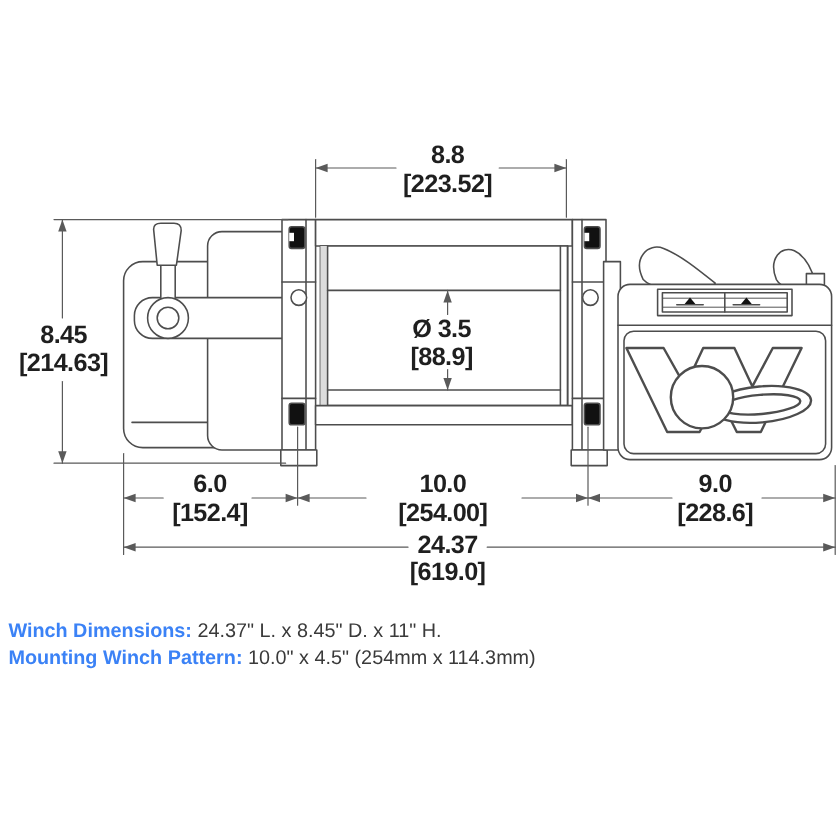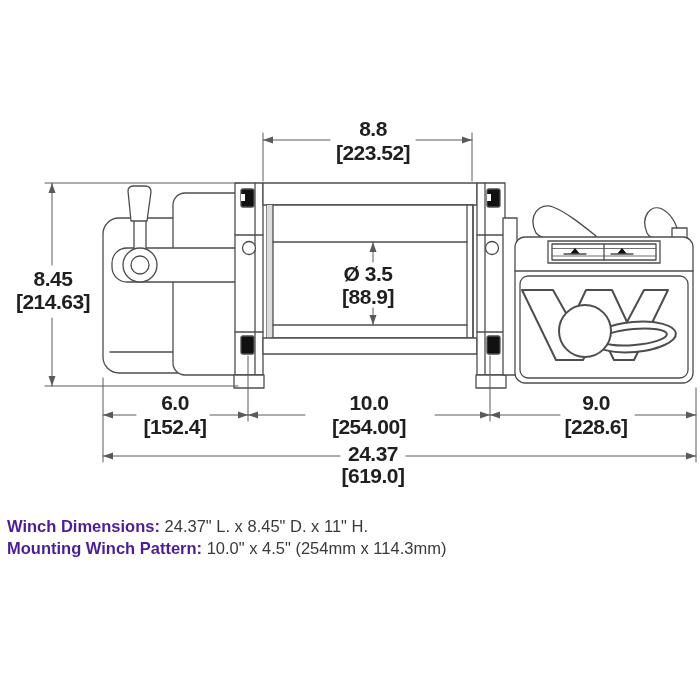--- a/index.html
+++ b/index.html
@@ -2,21 +2,21 @@
 <html><head>
 <meta charset="utf-8">
 <style>
   html,body{margin:0;padding:0;background:#fff;}
   #page{position:relative;width:700px;height:564px;background:#ffffff;overflow:hidden;
         font-family:"Liberation Sans", sans-serif;}
   svg text{font-family:"Liberation Sans", sans-serif;}
   .dimtxt{font-size:21px;font-weight:bold;fill:#1f1f1f;text-anchor:middle;letter-spacing:-0.5px;}
   #specs{position:absolute;left:7px;top:516px;width:660px;color:#3a3a3a;
          font-size:16.5px;line-height:21.5px;}
-  #specs .b{font-weight:bold;color:#4c1d95;}
+  #specs .b{font-weight:bold;color:#3b82f6;}
 </style>
 </head>
 <body>
 
 <div id="page">
 
   <svg width="700" height="700" viewBox="0 0 700 700">
     <g fill="none" stroke="#4d4d4d" stroke-width="1.3" stroke-linejoin="round" stroke-linecap="round">
 
       <g>

